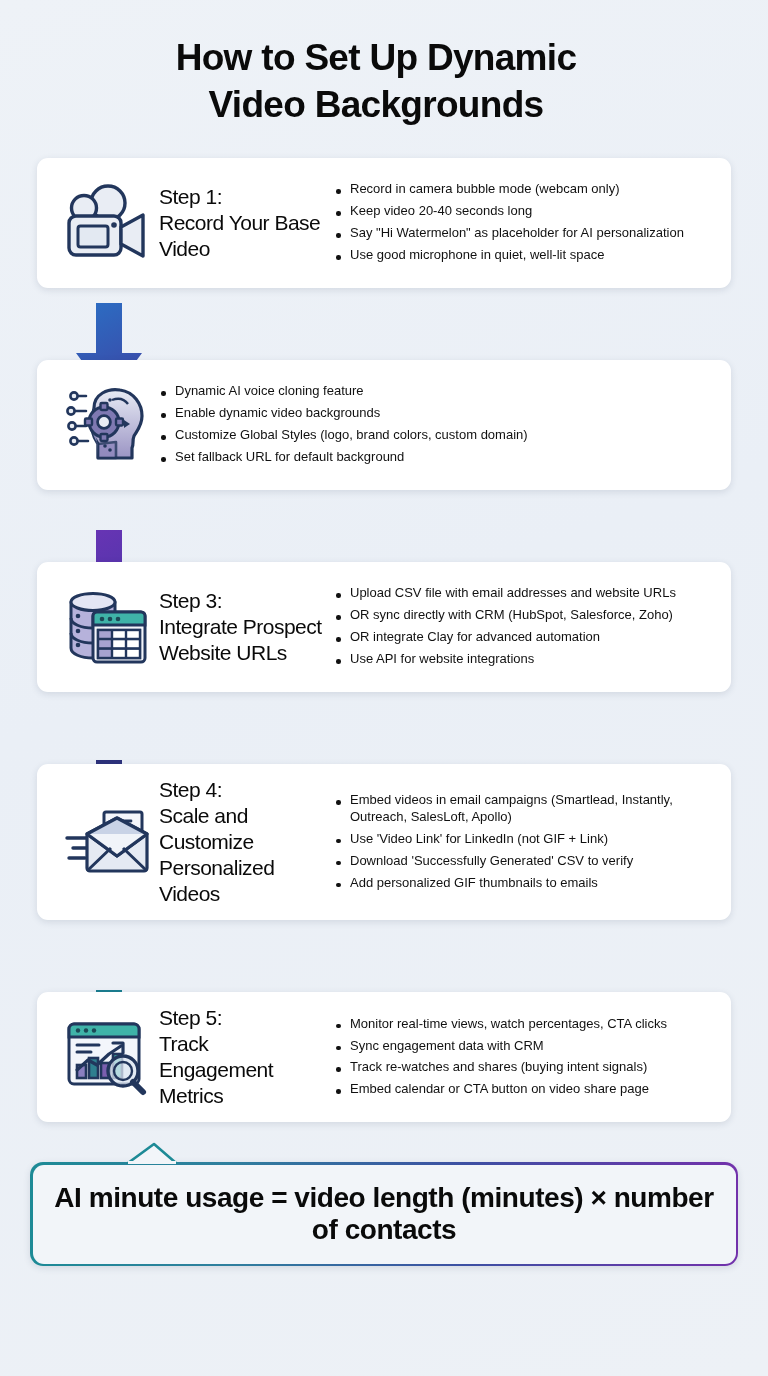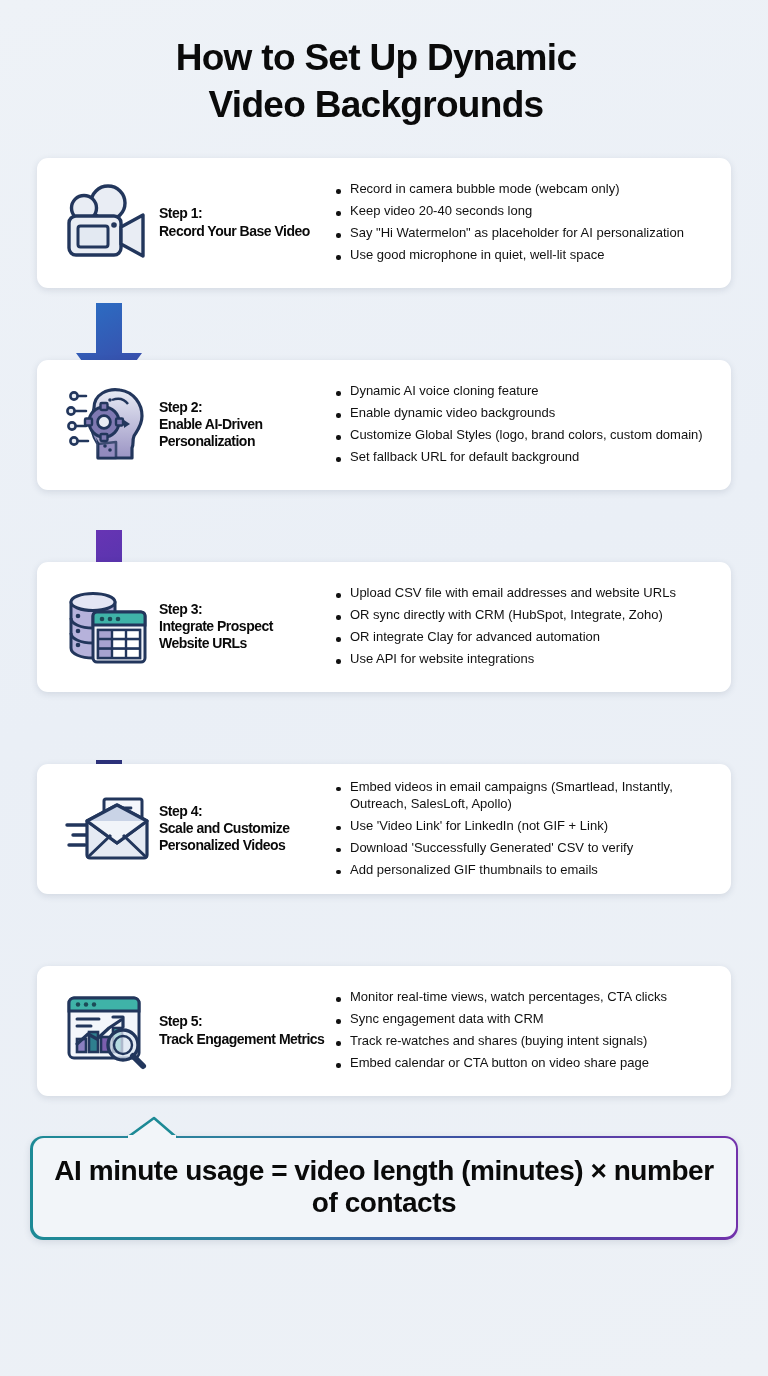--- a/index.html
+++ b/index.html
@@ -65,23 +65,23 @@
     height: 104px;
     display: flex;
     align-items: center;
     justify-content: center;
   }
   .card-icon svg { display: block; }
 
   .card-heading {
     flex: 0 0 175px;
     padding-right: 8px;
-    font-size: 14px;
+    font-size: 21px;
     line-height: 1.24;
-    font-weight: 700;
+    font-weight: 400;
     letter-spacing: -0.5px;
     color: #0a0a0a;
   }
   .card-heading .step-label { display: block; }
   .card-heading .step-title { display: block; }
 
   .card-points {
     flex: 1 1 auto;
     list-style: none;
     font-size: 13px;
@@ -250,24 +250,20 @@
           <rect x="21" y="34.5" width="7" height="7" rx="1.2"></rect>
           <rect x="52" y="34.5" width="7" height="7" rx="1.2"></rect>
         </g>
         <path d="M60 36 L66 40 L60 44 Z" fill="#22365c"></path>
         <path d="M48 16 Q58 12 64 20" stroke="#22365c" stroke-width="2.4" fill="none"></path>
         <circle cx="46" cy="16" r="1.8" fill="#22365c"></circle>
         <circle cx="41" cy="62" r="1.8" fill="#22365c"></circle>
         <circle cx="46" cy="66" r="1.8" fill="#22365c"></circle>
       </svg>
     </div>
-    <div class="card-heading">
-      <span class="step-label">Step 2:</span>
-      <span class="step-title">Enable AI-Driven Personalization</span>
-    </div>
     <ul class="card-points">
       <li>Dynamic AI voice cloning feature</li>
       <li>Enable dynamic video backgrounds</li>
       <li>Customize Global Styles (logo, brand colors, custom domain)</li>
       <li>Set fallback URL for default background</li>
     </ul>
   </div>
 
   <div class="card">
     <div class="card-icon">
@@ -318,21 +314,21 @@
           <line x1="35" y1="62.5" x2="77" y2="62.5"></line>
         </g>
       </svg>
     </div>
     <div class="card-heading">
       <span class="step-label">Step 3:</span>
       <span class="step-title">Integrate Prospect Website URLs</span>
     </div>
     <ul class="card-points">
       <li>Upload CSV file with email addresses and website URLs</li>
-      <li>OR sync directly with CRM (HubSpot, Integrate, Zoho)</li>
+      <li>OR sync directly with CRM (HubSpot, Salesforce, Zoho)</li>
       <li>OR integrate Clay for advanced automation</li>
       <li>Use API for website integrations</li>
     </ul>
   </div>
 
   <div class="card">
     <div class="card-icon">
       <svg width="88" height="76" viewBox="0 0 88 76" xmlns="http://www.w3.org/2000/svg">
         <g stroke="#22365c" stroke-width="3.4" stroke-linecap="round">
           <line x1="4" y1="34" x2="24" y2="34"></line>

